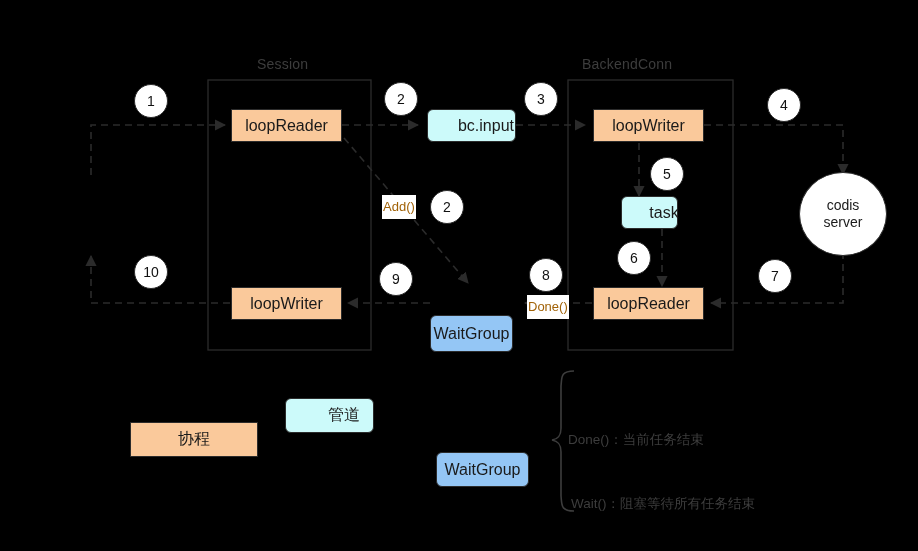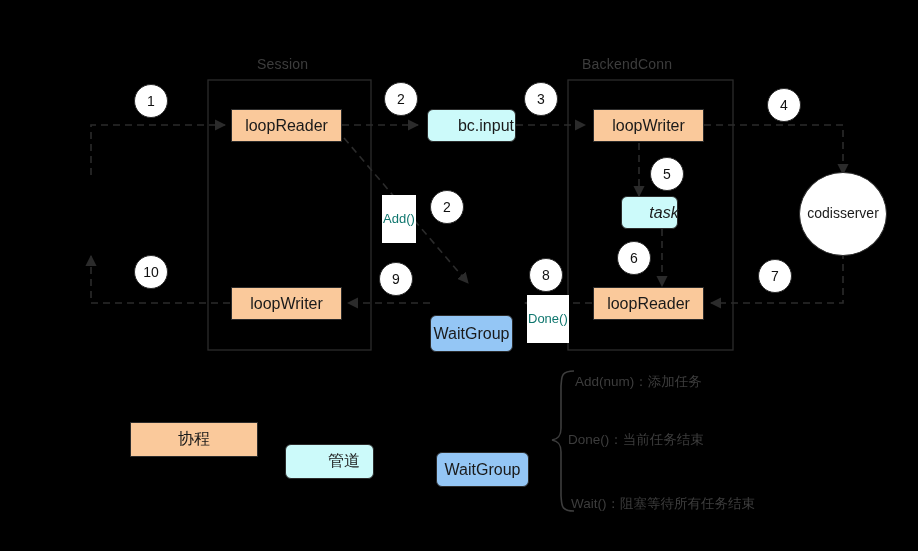--- a/index.html
+++ b/index.html
@@ -72,23 +72,23 @@
     font-size: 14px;
     line-height: 15px;
     text-align: center;
     word-break: break-all;
     clip-path: polygon(30% 0%, 70% 0%, 100% 30%, 100% 70%, 70% 100%, 30% 100%, 0% 70%, 0% 30%);
     border-radius: 50%;
   }
   .edge-label {
     position: absolute;
     background: #ffffff;
-    color: #0f766e;
+    color: #a16207;
     font-size: 13px;
-    padding: 16px 1px;
+    padding: 4px 1px;
     white-space: nowrap;
     line-height: 16px;
   }
   .legend-note {
     position: absolute;
     color: #3d3d3d;
     font-size: 13.5px;
     white-space: nowrap;
   }
 </style>
@@ -132,38 +132,38 @@
       <path d="M 230 303 L 91 303 L 91 256" marker-end="url(#arrow)"></path>
     </g>
 
     <path d="M 574 371 C 560 371 562 378 561 386 L 561 428 C 561 436 558 439 552 440
              C 558 441 561 444 561 452 L 561 496 C 562 504 560 511 574 511" stroke="#3d3d3d" stroke-width="1.6" fill="none"></path>
   </svg>
 
   <div class="group-title" style="left:257px; top:56px;">Session</div>
   <div class="group-title" style="left:582px; top:56px;">BackendConn</div>
 
-  <div class="circle-node" style="left:799px; top:172px; width:88px; height:84px; flex-direction:row;">
+  <div class="circle-node" style="left:799px; top:172px; width:88px; height:84px; flex-direction:column;">
     <span>codis</span>
     <span>server</span>
   </div>
 
   <div class="node goroutine" style="left:231px; top:109px; width:111px; height:33px;">
     <span>loopReader</span>
   </div>
   <div class="node goroutine" style="left:231px; top:287px; width:111px; height:33px;">
     <span>loopWriter</span>
   </div>
   <div class="node channel" style="left:427px; top:109px; width:89px; height:33px;">
     <span>bc.input</span>
   </div>
   <div class="node goroutine" style="left:593px; top:109px; width:111px; height:33px;">
     <span>loopWriter</span>
   </div>
-  <div class="node channel" style="left:621px; top:196px; width:57px; height:33px;font-style:italic;">
+  <div class="node channel" style="left:621px; top:196px; width:57px; height:33px;">
     <span>task</span>
   </div>
   <div class="node goroutine" style="left:593px; top:287px; width:111px; height:33px;">
     <span>loopReader</span>
   </div>
   <div class="node waitgroup" style="left:430px; top:285px; width:83px; height:37px;">
     <span>WaitGroup</span>
   </div>
 
   <div class="badge" style="left:134px; top:84px;">1</div>
@@ -177,24 +177,23 @@
   <div class="badge" style="left:529px; top:258px;">8</div>
   <div class="badge" style="left:379px; top:262px;">9</div>
   <div class="badge" style="left:134px; top:255px; width:30px; padding:0 1px;">10</div>
 
   <div class="edge-label" style="left:382px; top:195px;">Add()</div>
   <div class="edge-label" style="left:527px; top:295px;">Done()</div>
 
   <div class="node goroutine" style="left:130px; top:422px; width:128px; height:35px;">
     <span>协程</span>
   </div>
-  <div class="node channel" style="left:285px; top:444px; width:89px; height:35px;">
+  <div class="node channel" style="left:285px; top:398px; width:89px; height:35px;">
     <span>管道</span>
   </div>
   <div class="node waitgroup" style="left:436px; top:422px; width:93px; height:35px;">
     <span>WaitGroup</span>
   </div>
 
-  <div class="legend-note" style="left:575px; top:373px;">Add(num)：添加任务</div>
   <div class="legend-note" style="left:568px; top:431px;">Done()：当前任务结束</div>
   <div class="legend-note" style="left:571px; top:495px;">Wait()：阻塞等待所有任务结束</div>
 
 </div>
 
 </body></html>

